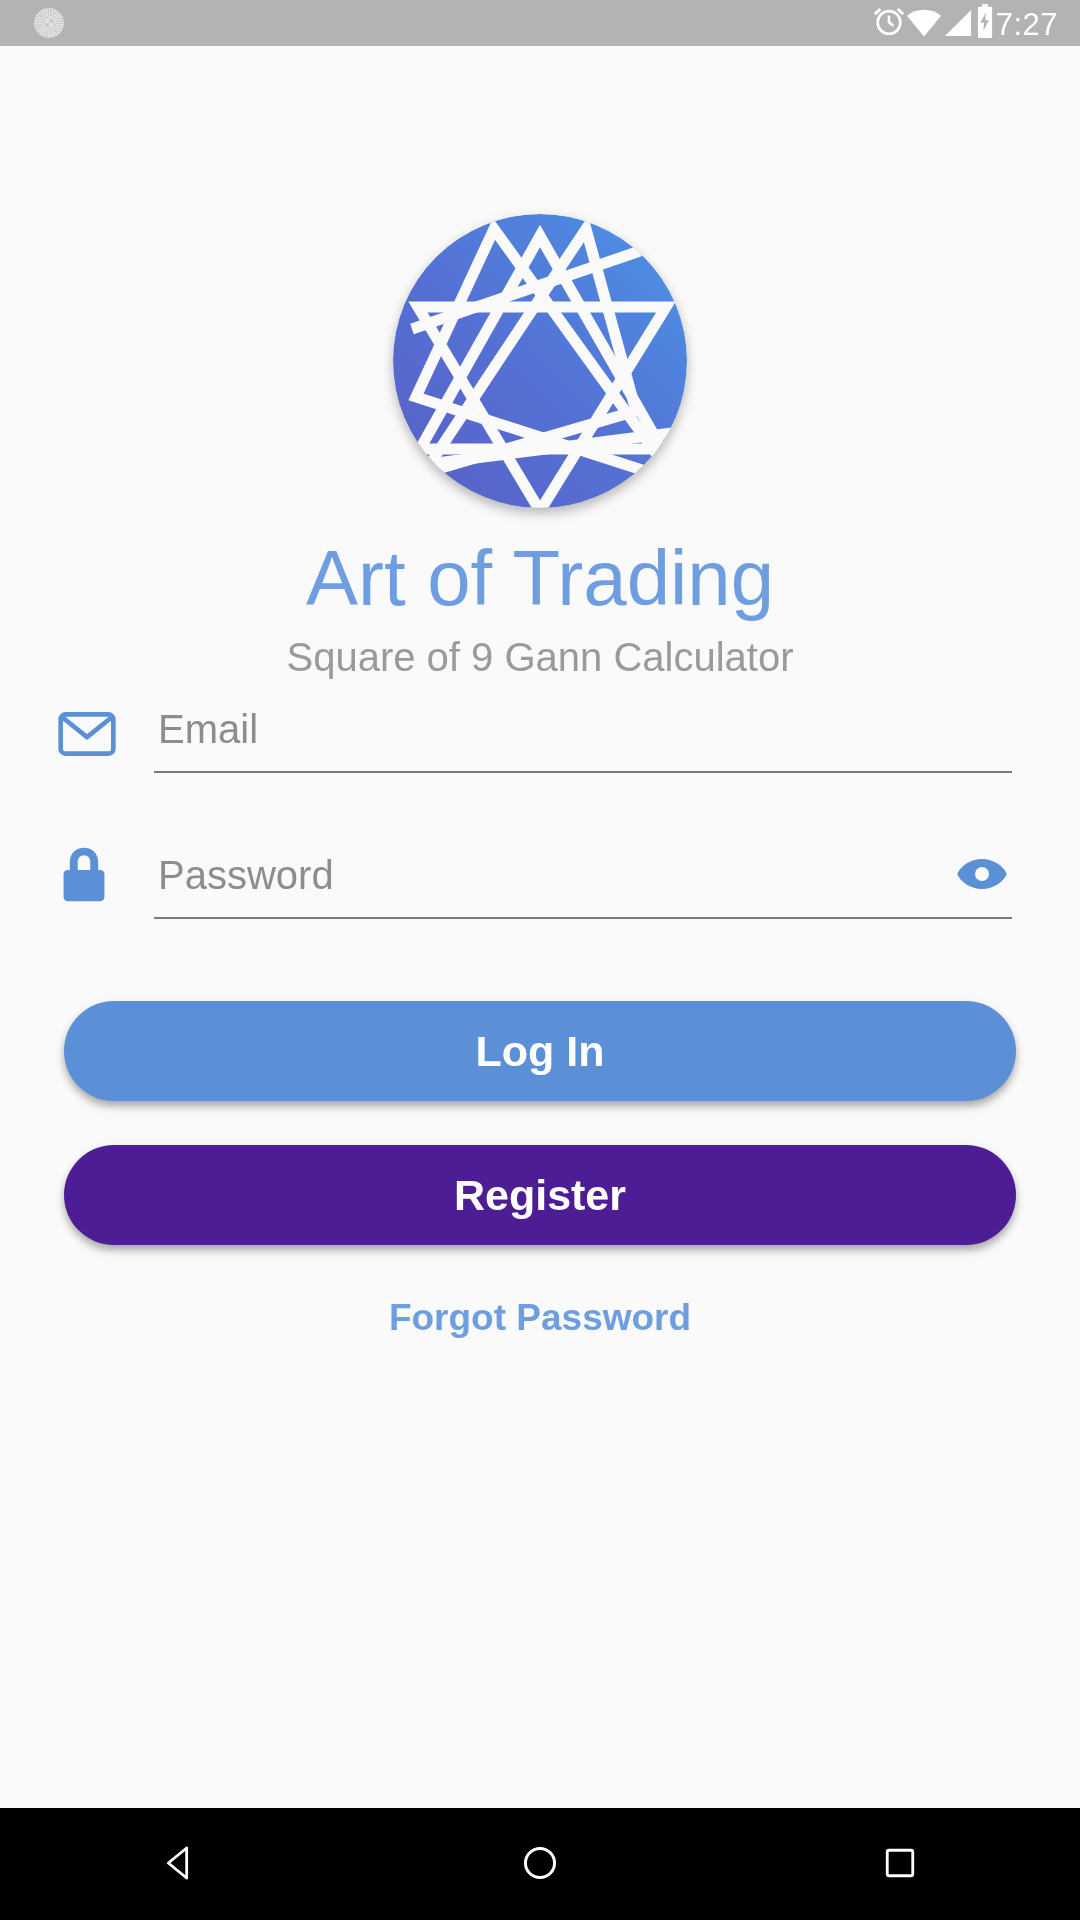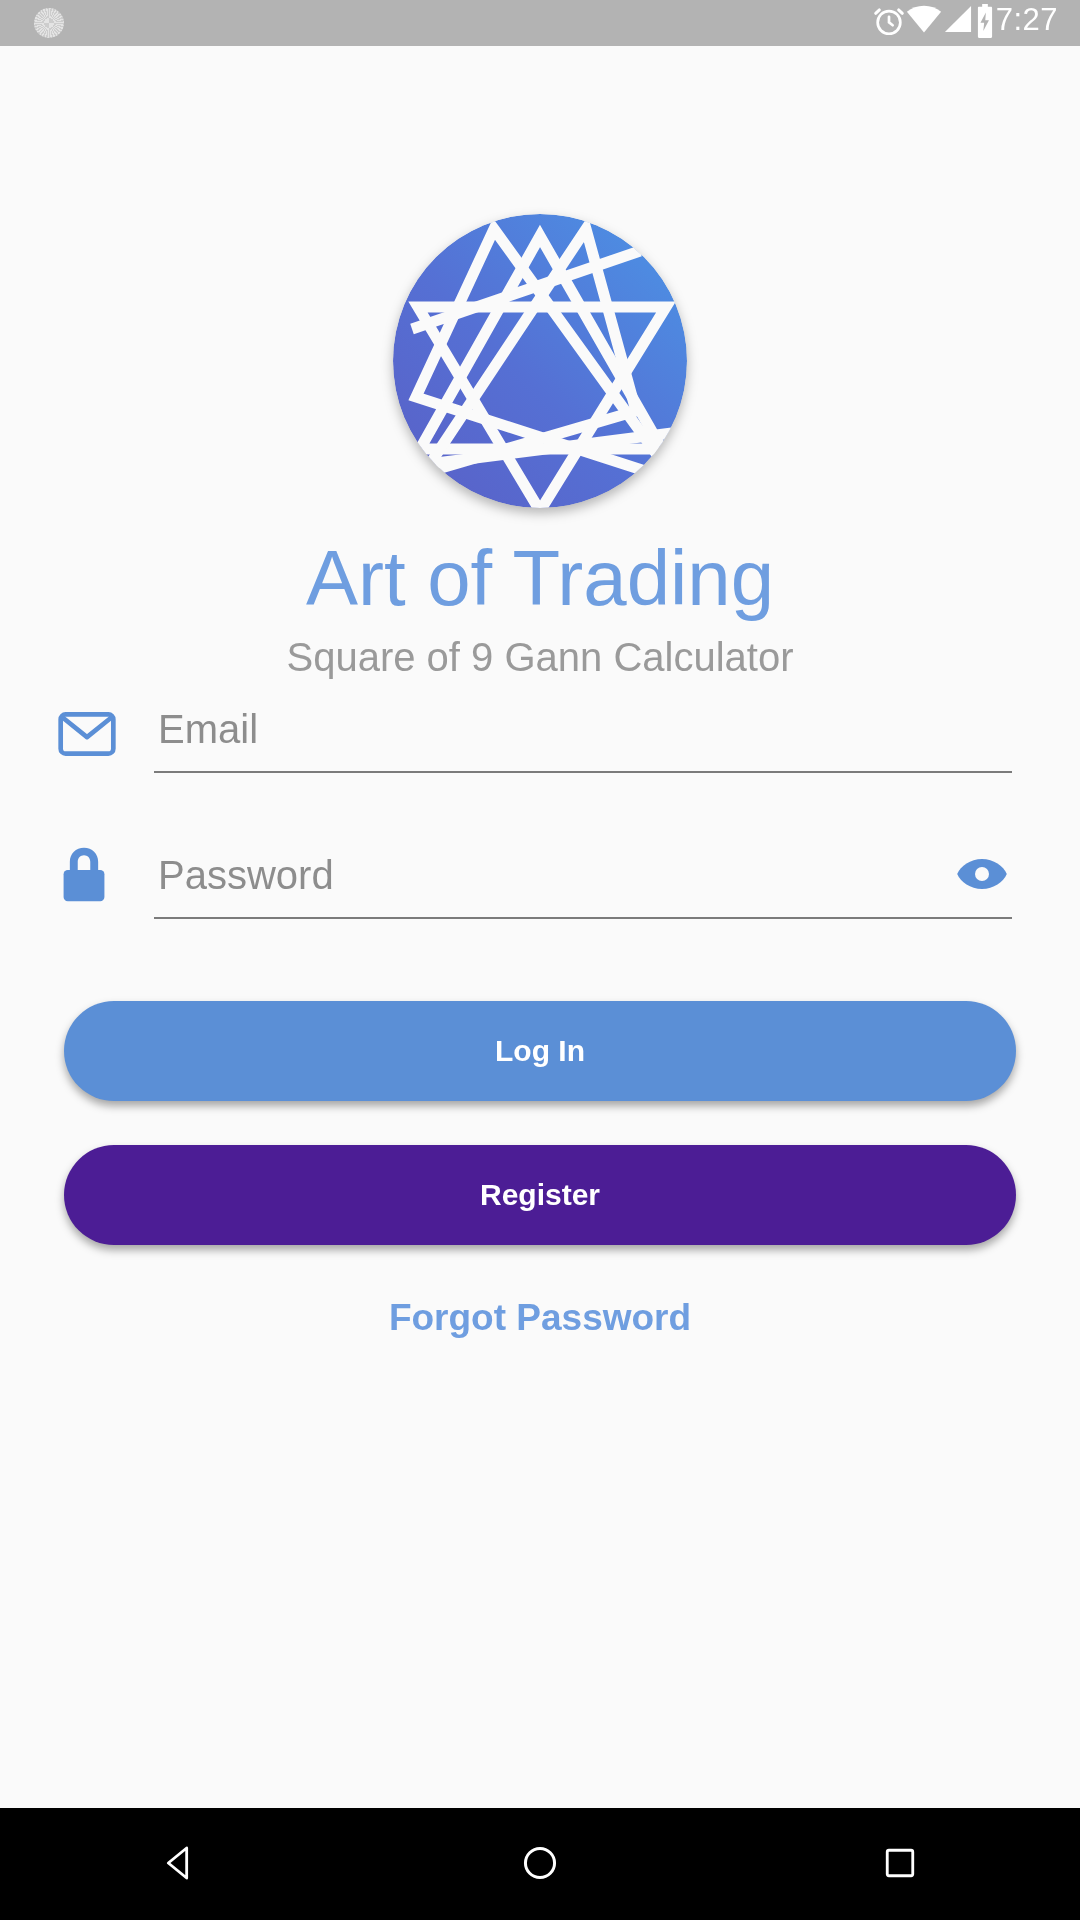--- a/index.html
+++ b/index.html
@@ -12,21 +12,21 @@
   #app { position:relative; width:1080px; height:1920px; background:#fafafa; display:flex; flex-direction:column; }
 
   
   .statusbar {
     height:46px; background:#b3b3b3; flex:0 0 auto;
     display:flex; align-items:center; padding:0 22px 0 34px;
     color:#ffffff;
   }
   .statusbar .left { display:flex; align-items:center; gap:14px; }
   .statusbar .spacer { flex:1 1 auto; }
-  .statusbar .right { display:flex; align-items:flex-start; }
+  .statusbar .right { display:flex; align-items:flex-end; }
   .sb-dot {
     width:30px; height:30px; border-radius:50%;
     background:
       repeating-conic-gradient(rgba(255,255,255,.85) 0deg 6deg, rgba(255,255,255,.45) 6deg 12deg);
     opacity:.75;
   }
   .clock-time { font-size:31px; letter-spacing:.5px; line-height:1; padding-bottom:2px; }
 
   
   .content { flex:1 1 auto; position:relative; display:flex; flex-direction:column; align-items:center; }
@@ -66,21 +66,21 @@
   .eye-btn {
     position:absolute; right:2px; bottom:26px;
     width:56px; height:40px; border:none; background:transparent; cursor:pointer;
     display:flex; align-items:center; justify-content:center; padding:0;
   }
 
   
   .btn {
     width:952px; height:100px; border:none; border-radius:50px;
     font-family:"Liberation Sans", sans-serif;
-    font-size:30px; font-weight:bold; color:#ffffff; cursor:pointer;
+    font-size:43px; font-weight:bold; color:#ffffff; cursor:pointer;
     box-shadow:0 5px 9px rgba(0,0,0,.34);
     display:flex; align-items:center; justify-content:center;
   }
   .btn-login { background:#5b8fd6; margin-top:80px; }
   .btn-register { background:#4c1d95; margin-top:44px; }
 
   .forgot {
     margin-top:52px; font-size:37px; font-weight:bold; color:#6f9ee0;
     background:none; border:none; cursor:pointer;
     font-family:"Liberation Sans", sans-serif;

